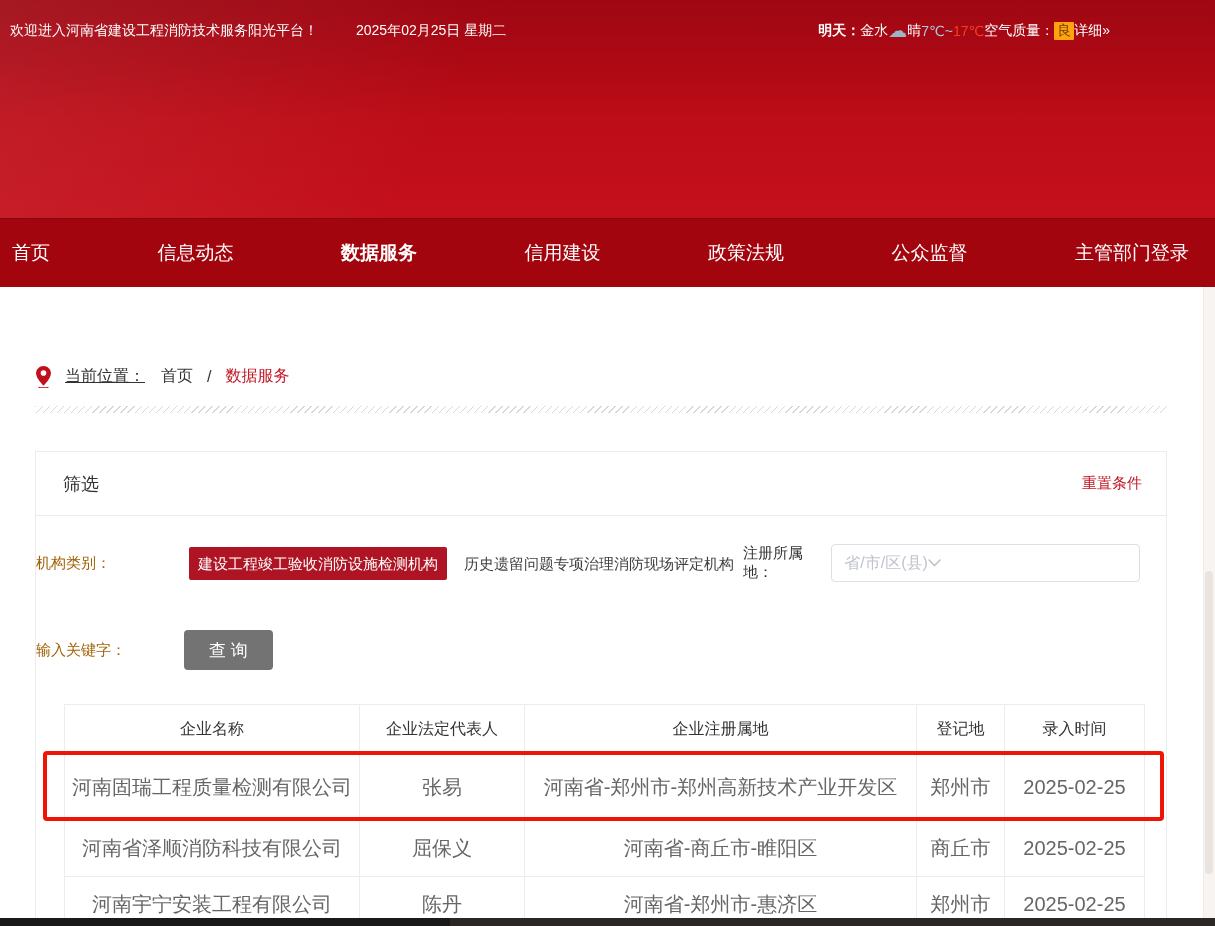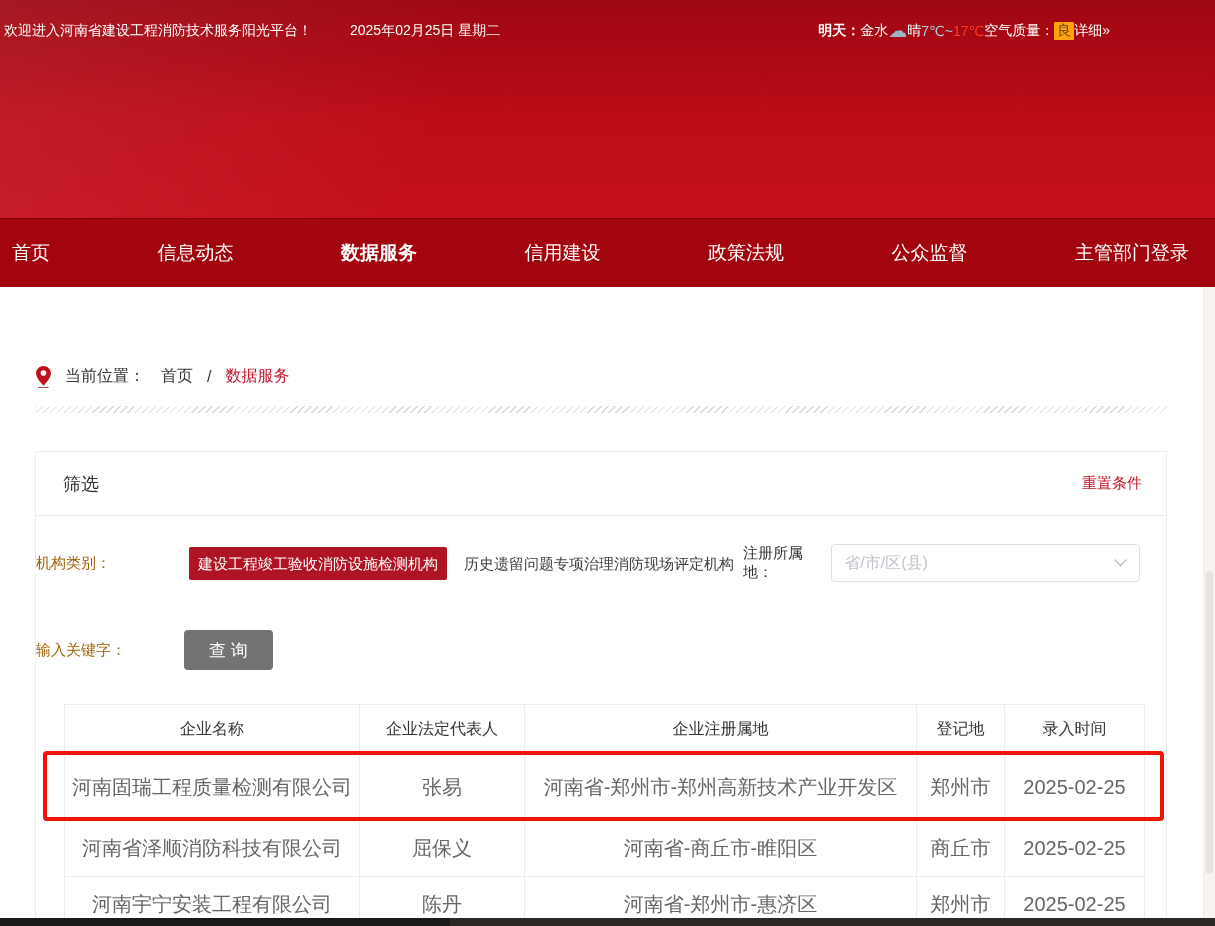--- a/index.html
+++ b/index.html
@@ -4,21 +4,21 @@
 <style>
   * { margin:0; padding:0; box-sizing:border-box; }
   html,body { width:1215px; height:926px; overflow:hidden; background:#fff;
     font-family:"Liberation Sans","DejaVu Sans",sans-serif; }
 
   
   .red-head { width:100%; height:218px; color:#fff;
     background:
       linear-gradient(115deg, rgba(255,255,255,.07) 0%, rgba(255,255,255,0) 38%),
       linear-gradient(180deg,#9e0712 0px,#ac0914 58px,#bd0d18 120px,#c4101c 218px); }
-  .topbar { height:62px; display:flex; align-items:center; font-size:14px; padding:0 105px 0 4px; }
+  .topbar { height:62px; display:flex; align-items:center; font-size:14px; padding:0 105px 0 10px; }
   .tb-welcome { font-weight:400; }
   .tb-date { margin-left:38px; }
   .tb-weather { margin-left:auto; display:flex; align-items:center; white-space:nowrap; }
   .w-bold { font-weight:700; }
   .cloud { font-size:19px; color:#9db3c6; line-height:1; position:relative; top:-1px; }
   .t-low  { color:#a9c8e2; }
   .t-high { color:#ff3b1e; }
   .air-badge { background:#ffa30f; color:#6b3c00; padding:0 3px; border-radius:1px; }
   .masthead { height:156px; display:flex; align-items:center; padding-left:14px; }
   .masthead h1 { font-size:42px; font-weight:700; letter-spacing:1px;
@@ -28,21 +28,21 @@
   .nav { height:69px; background:#a2050e; border-top:1px solid rgba(0,0,0,.18);
     display:flex; align-items:center; justify-content:space-between;
     padding:0 26px 0 12px; }
   .nav-item { color:#fff; font-size:19px; cursor:pointer; white-space:nowrap; }
   .nav-item.active { font-weight:700; }
 
   
   .breadcrumb { margin:78px 0 0 35px; display:flex; align-items:center;
     font-size:16px; color:#333; }
   .pin { margin-right:13px; display:inline-flex; flex-direction:column; align-items:center; }
-  .crumb-label { margin-right:16px; }
+  .crumb-label { margin-right:16px;text-decoration:underline; }
   .crumb-home { cursor:pointer; }
   .crumb-sep { margin:0 14px; color:#333; }
   .crumb-current { color:#c11727; cursor:pointer; }
 
   .slashes { margin:18px 48px 0 35px; height:7px;
     background:repeating-linear-gradient(135deg,#d8d8d8 0 1px,transparent 1px 5px); }
 
   
   .panel { margin:38px 48px 0 35px; border:1px solid #ececec; background:#fff; }
   .panel-head { height:64px; display:flex; align-items:center;
@@ -55,21 +55,21 @@
   .frow.second { margin-top:48px; }
   .flabel { width:132px; flex-shrink:0; font-size:15px; color:#a16207; }
   .chips { display:flex; align-items:flex-end; margin-left:21px; }
   .chip { font-size:15px; line-height:1; padding:9px 9px; cursor:pointer; white-space:nowrap; }
   .chip.selected { background:#ae1423; color:#fff; border-radius:2px; }
   .chip.plain { color:#404040; margin-left:8px; }
 
   .region-group { margin-left:auto; display:flex; align-items:center; }
   .region-label { font-size:15px; color:#333; margin-right:6px; }
   .select-box { width:335px; height:38px; border:1px solid #dcdfe6; border-radius:4px;
-    background:#fff; display:flex; align-items:center; justify-content:space-between;
+    background:#fff; display:flex; align-items:center; 
     padding:0 12px; cursor:pointer; }
   .select-ph { color:#c0c4cc; font-size:16px; }
 
   .kw-input { width:520px; height:38px; margin-left:5px; border:1px solid #dcdfe6;
     border-radius:4px; padding:0 14px; font-size:16px; color:#333; outline:none;
     font-family:inherit; }
   .kw-input::placeholder { color:#c0c4cc; }
   .search-btn { margin-left:16px; height:40px; padding:0 25px; background:#737373;
     color:#fff; font-size:17px; border:none; border-radius:4px; cursor:pointer;
     font-family:inherit; white-space:nowrap; }

